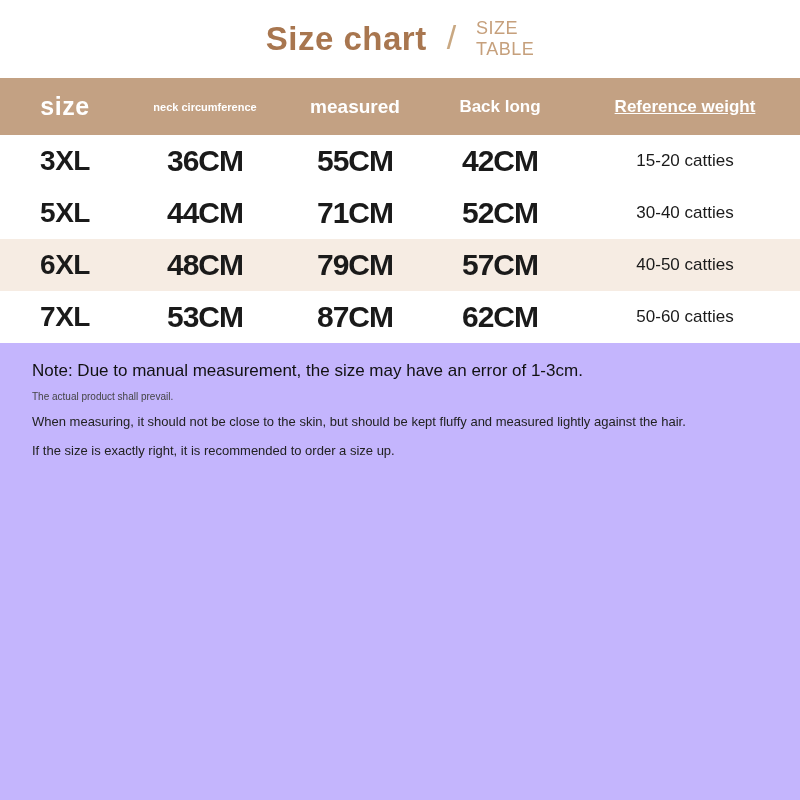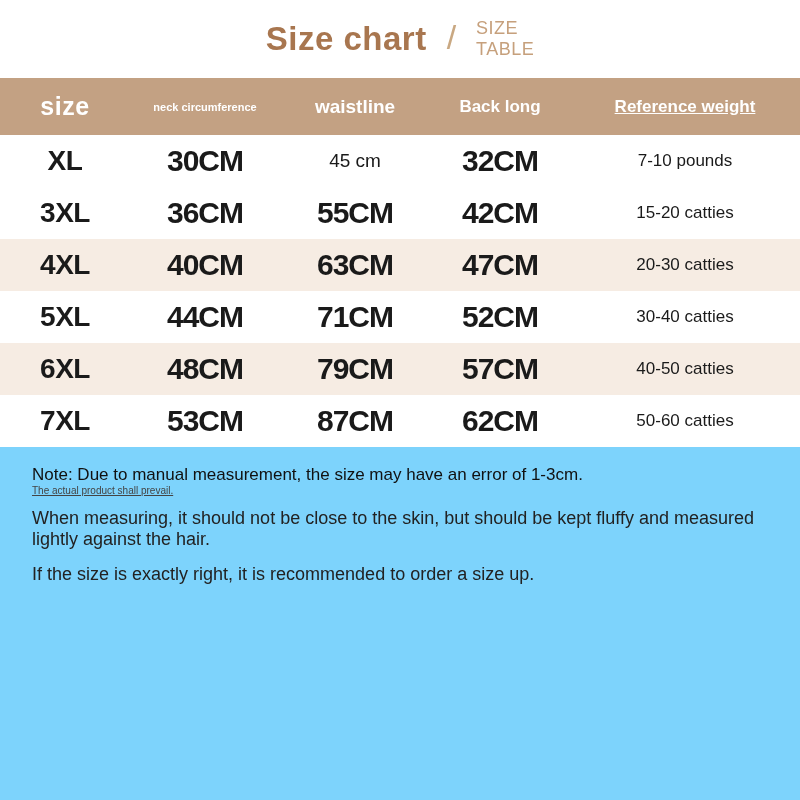--- a/index.html
+++ b/index.html
@@ -10,21 +10,21 @@
     width: 800px;
     height: 800px;
     background: #ffffff;
     font-family: "Liberation Sans", sans-serif;
     overflow: hidden;
   }
   .page {
     position: relative;
     width: 800px;
     height: 800px;
-    background: #7dd3fc;
+    background: #c4b5fd;
   }
 
   
   .header {
     height: 78px;
     background: #ffffff;
     display: flex;
     align-items: center;
     justify-content: center;
     gap: 18px;
@@ -105,29 +105,29 @@
   tr.r0 td.col-waist { font-size: 19px; font-weight: normal; letter-spacing: 0; }
   tr.r0 td.col-ref { font-size: 17px; }
 
   
   .notes {
     padding: 18px 32px 0 32px;
   }
   .note-main {
     font-size: 17px;
     color: #111111;
+    margin-bottom: 10px;
   }
   .note-small {
     font-size: 10px;
     color: #444444;
     margin-bottom: 1px;
-    text-decoration: underline;
   }
   .note-line {
-    font-size: 18px;
+    font-size: 13px;
     color: #222222;
     margin-bottom: 14px;
     margin-top: 12px;
   }
 </style>
 </head>
 <body>
 
 <div class="page">
 
@@ -145,47 +145,33 @@
       <col class="c0">
         <col class="c1">
         <col class="c2">
         <col class="c3">
         <col class="c4">
     </colgroup>
     <thead>
       <tr>
         <th class="th-size">size</th>
         <th class="th-neck">neck circumference</th>
-        <th class="th-waist">waistline</th>
+        <th class="th-waist">measured</th>
         <th class="th-back">Back long</th>
         <th class="th-ref">Reference weight</th>
       </tr>
     </thead>
     <tbody>
-      <tr class="odd r0">
-        <td class="col-size">XL</td>
-        <td class="col-neck">30CM</td>
-        <td class="col-waist">45 cm</td>
-        <td class="col-back">32CM</td>
-        <td class="col-ref">7-10 pounds</td>
-      </tr>
       <tr class="odd r2">
         <td class="col-size">3XL</td>
         <td class="col-neck">36CM</td>
         <td class="col-waist">55CM</td>
         <td class="col-back">42CM</td>
         <td class="col-ref">15-20 catties</td>
       </tr>
-      <tr class="even r3">
-        <td class="col-size">4XL</td>
-        <td class="col-neck">40CM</td>
-        <td class="col-waist">63CM</td>
-        <td class="col-back">47CM</td>
-        <td class="col-ref">20-30 catties</td>
-      </tr>
       <tr class="odd r4">
         <td class="col-size">5XL</td>
         <td class="col-neck">44CM</td>
         <td class="col-waist">71CM</td>
         <td class="col-back">52CM</td>
         <td class="col-ref">30-40 catties</td>
       </tr>
       <tr class="even r5">
         <td class="col-size">6XL</td>
         <td class="col-neck">48CM</td>

